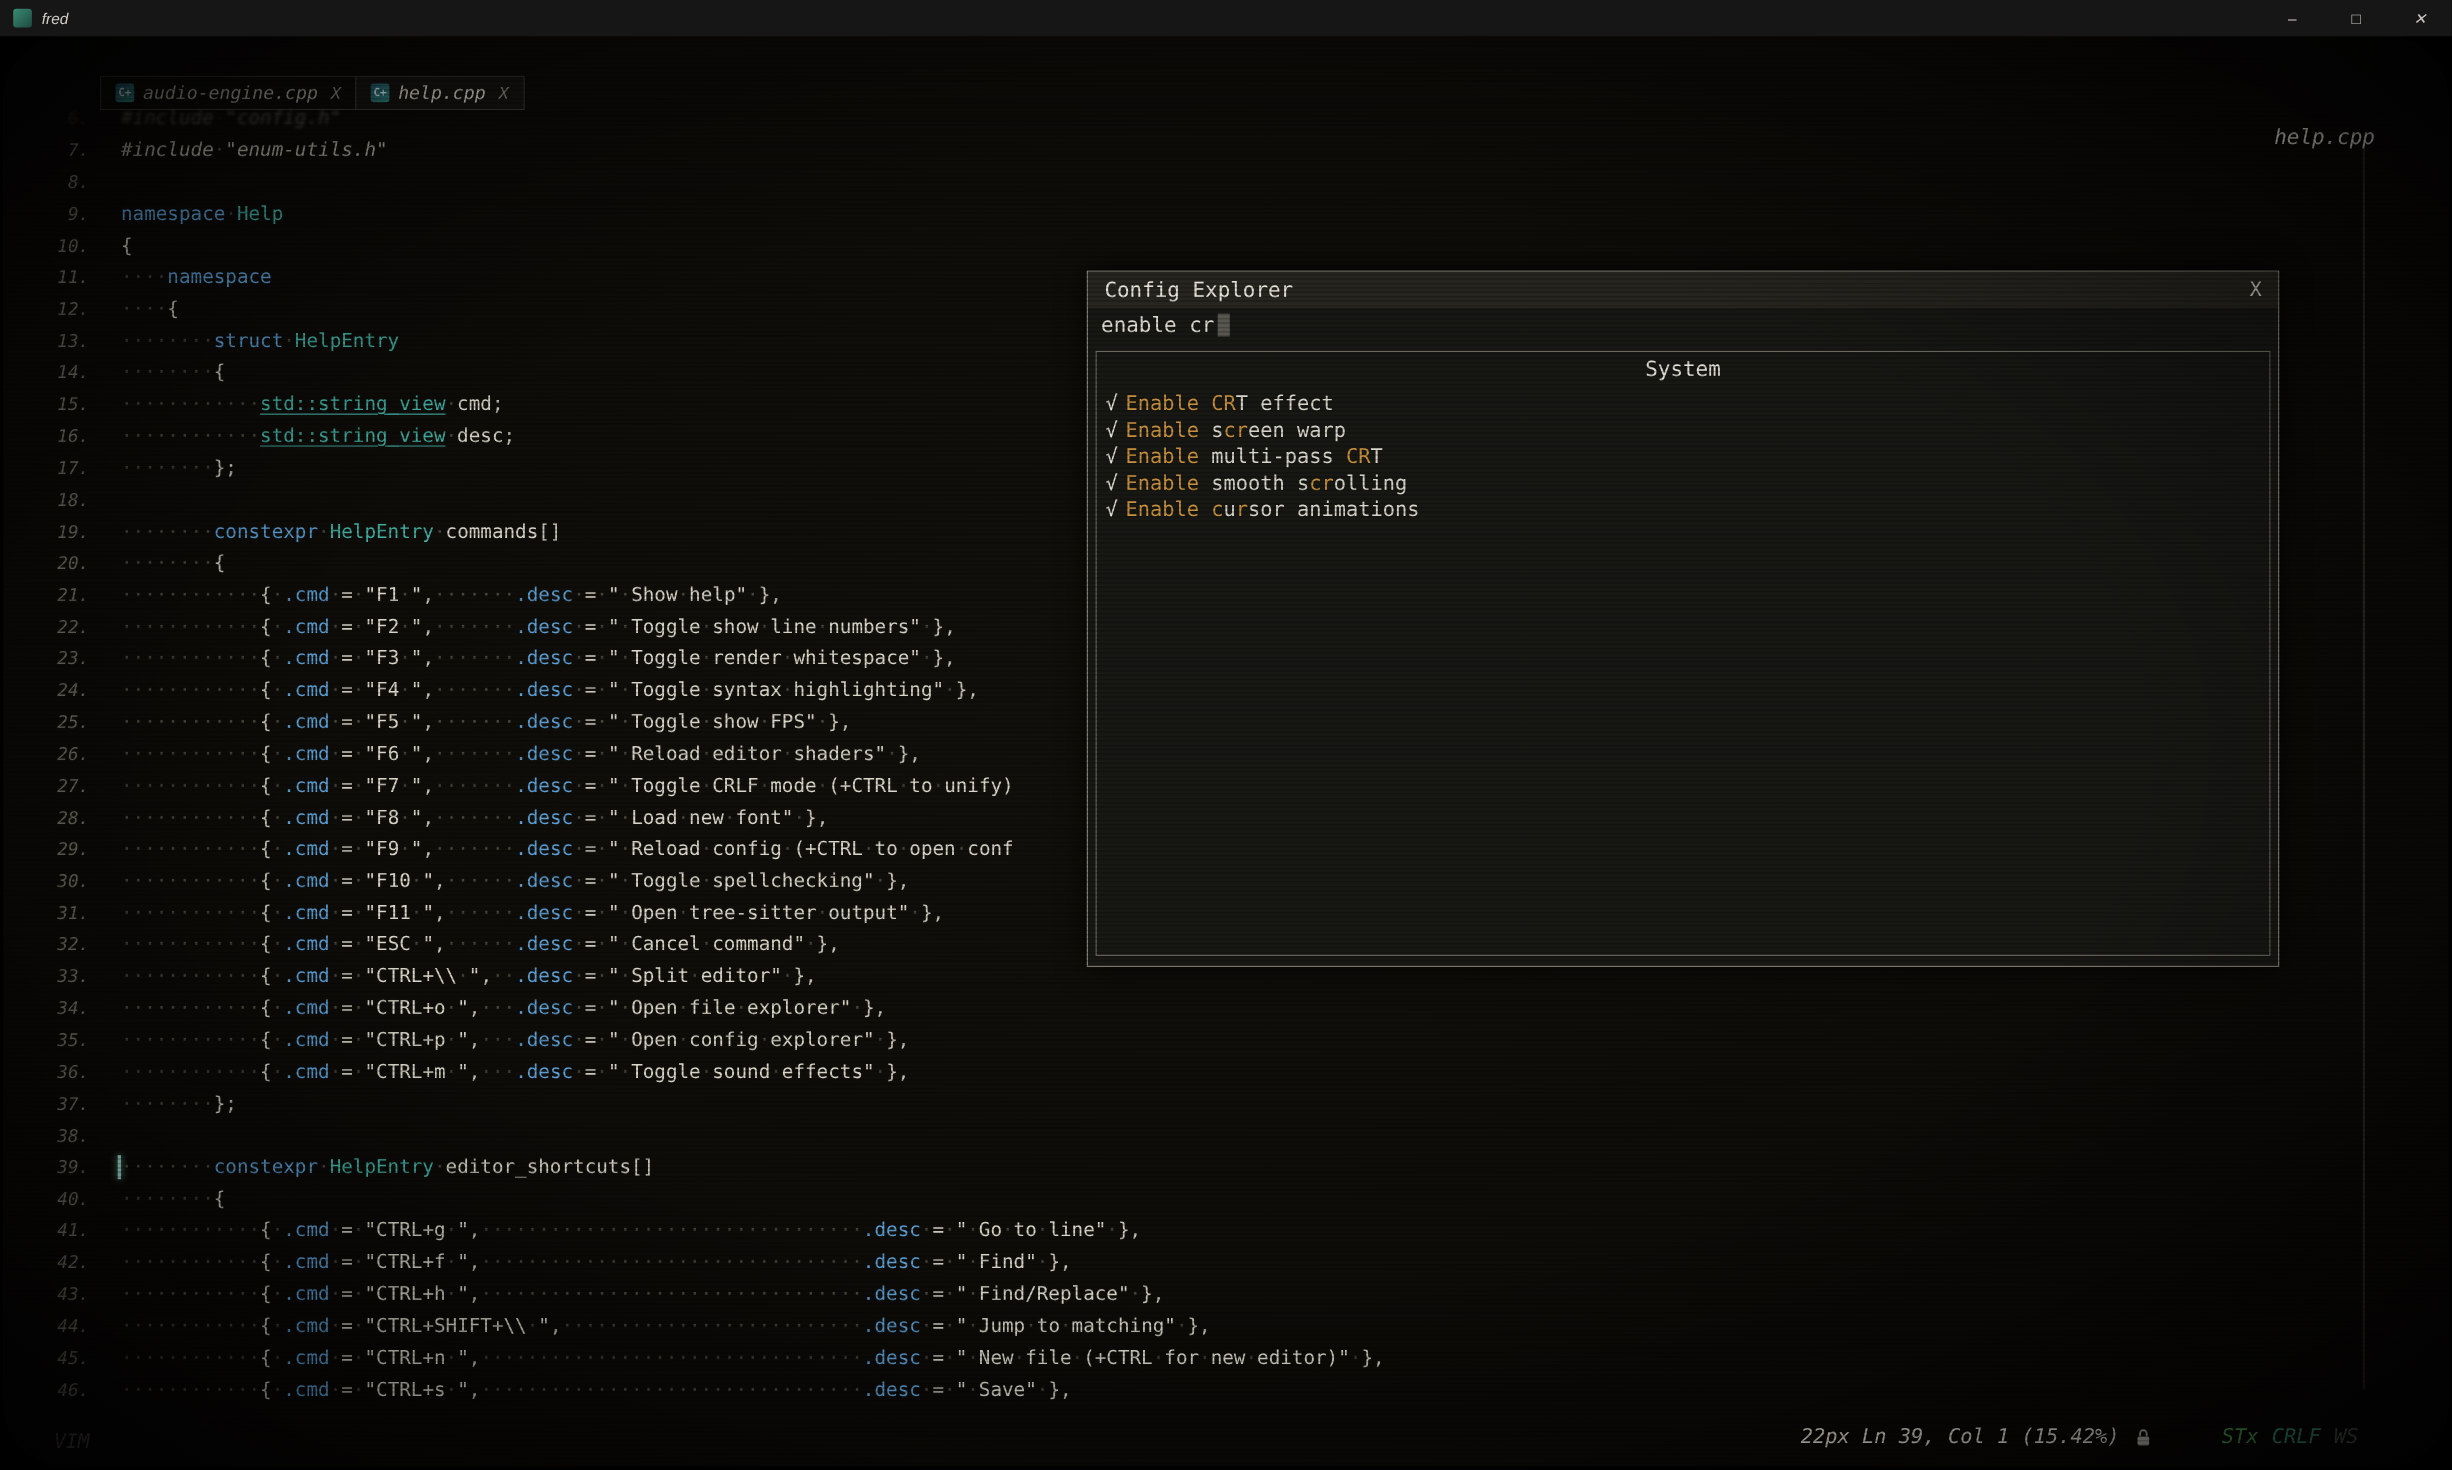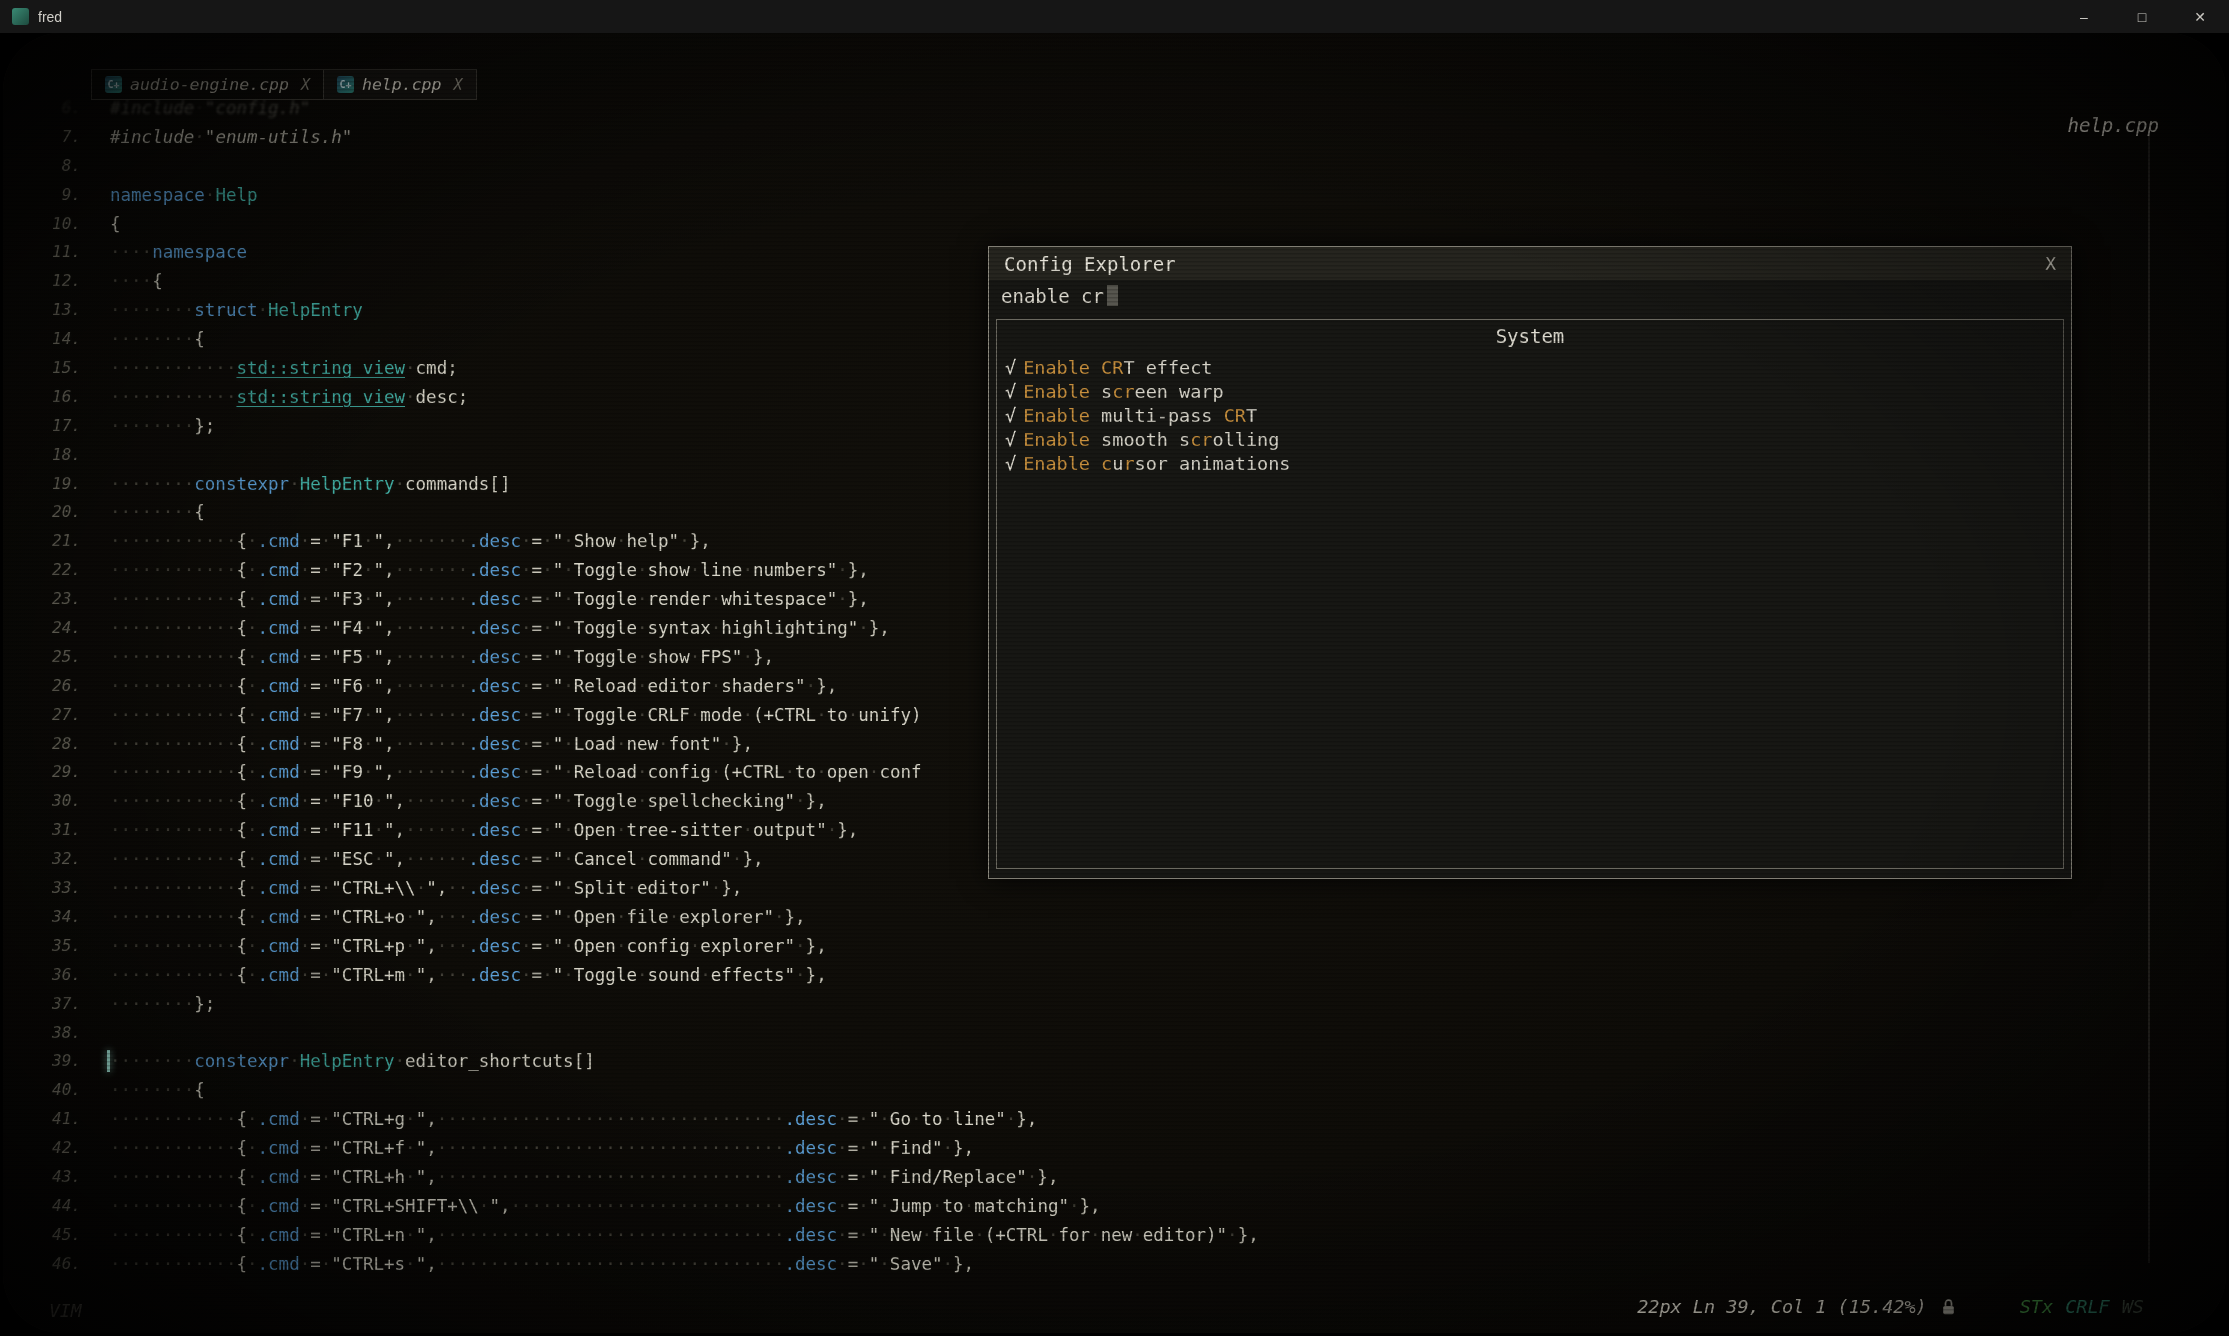--- a/index.html
+++ b/index.html
@@ -2,21 +2,21 @@
 <html style="--kw: #5c9fd6; --ty: #43b1a6; --id: #d8d5c8; --str: #d8d5c8; --pun: #c8c5b8; --mem: #5c9fd6; --pp: #b3b0a4; --dot: #46433a; --hl: #c78f3d;"><head>
 <meta charset="utf-8">
 <style>
   * { margin:0; padding:0; box-sizing:border-box; }
   html,body { width:2229px; height:1336px; background:#000; overflow:hidden; }
   body { position:relative; font-family:"DejaVu Sans Mono", monospace; }
 
   
   .titlebar { position:absolute; top:0; left:0; right:0; height:33px; background:#161616;
     display:flex; align-items:center; padding-left:12px; z-index:60;
-    font-family:"Liberation Sans", sans-serif; }
+    font-family:"Liberation Sans", sans-serif;font-style:italic; }
   .app-icon { width:17px; height:17px; border-radius:3px;
     background:linear-gradient(135deg,#3a8a74,#1d4a3e); margin-right:9px; }
   .app-title { color:#d0cec8; font-size:14px; }
   .win-controls { margin-left:auto; display:flex; height:100%; }
   .win-btn { width:58px; height:100%; display:grid; place-items:center; color:#c8c6c0; font-size:14px; }
 
   
   .screen { position:absolute; top:33px; left:3px; right:3px; bottom:3px;
     background:radial-gradient(ellipse at 50% 45%, #13110c 0%, #0e0c08 55%, #060504 100%);
     border-radius:58px; overflow:hidden; }

